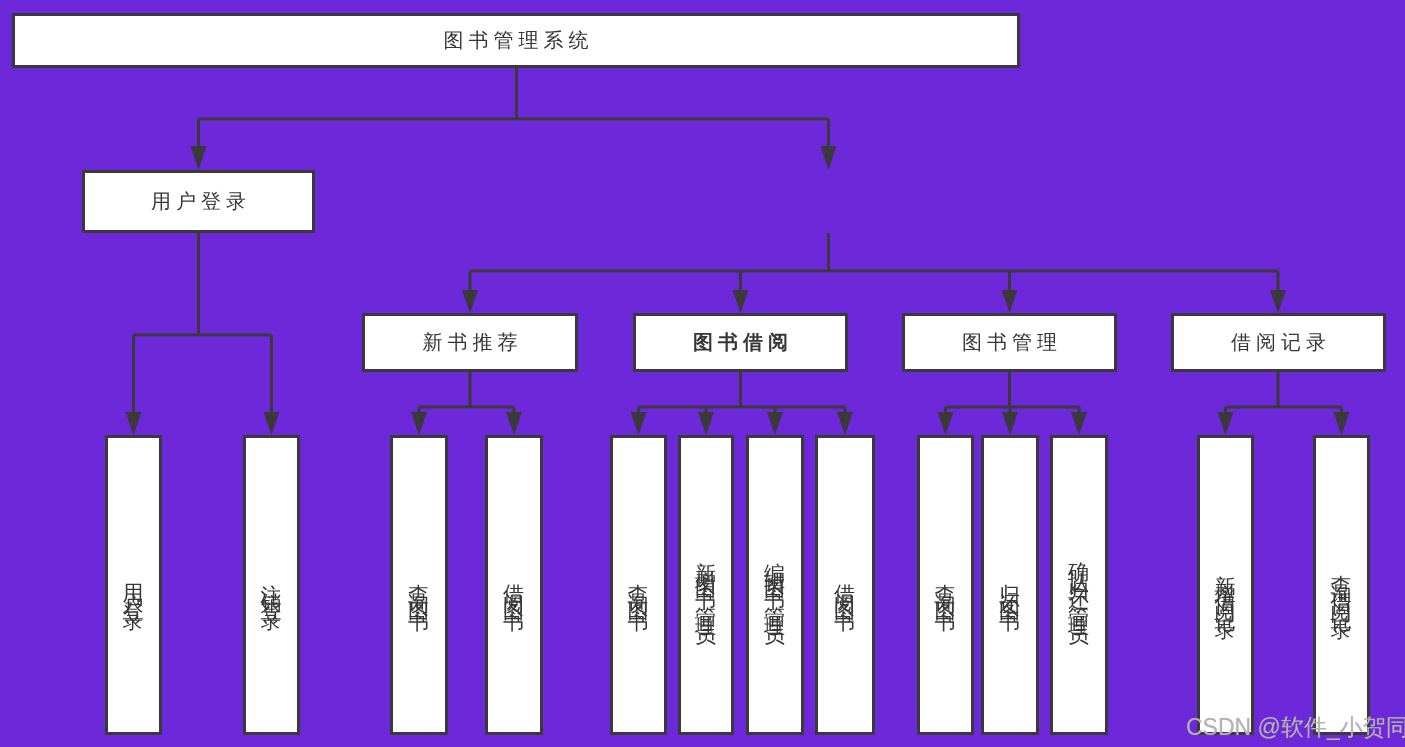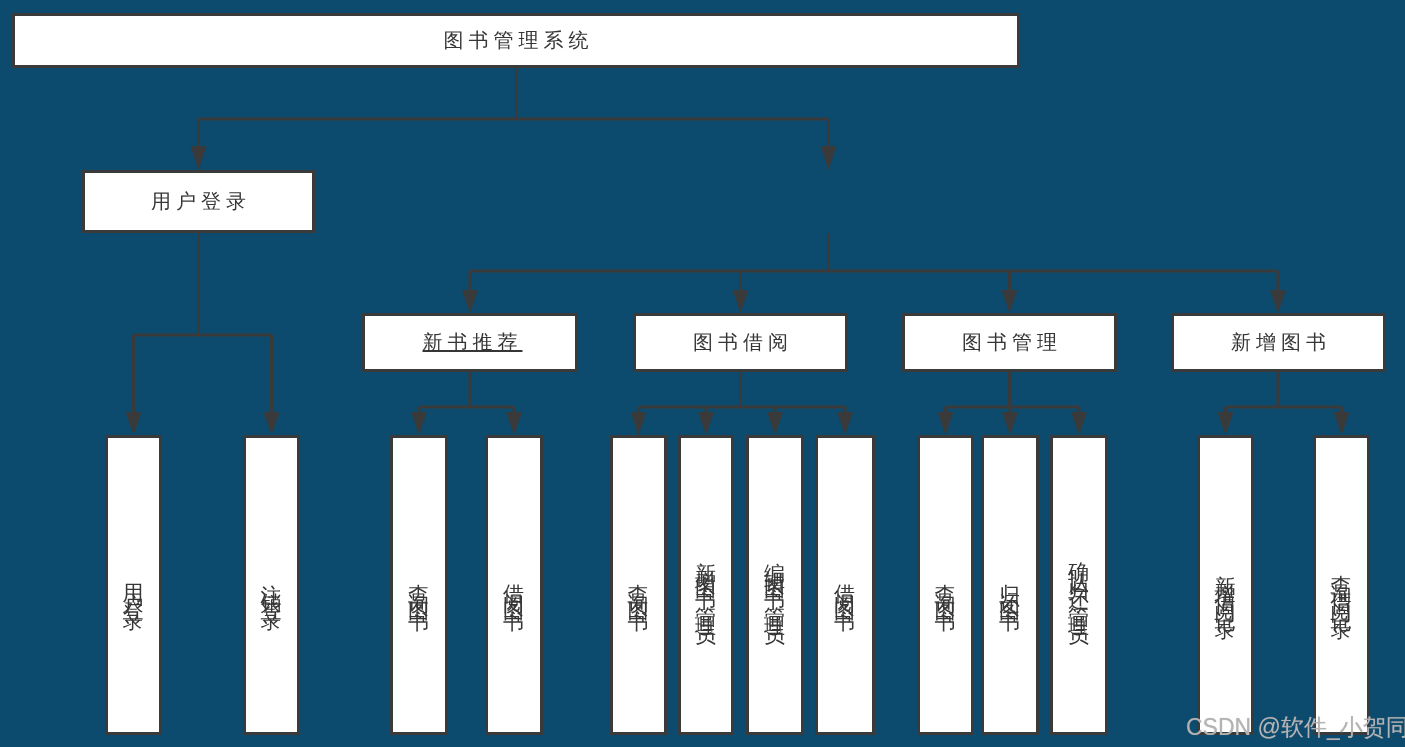--- a/index.html
+++ b/index.html
@@ -1,37 +1,37 @@
 <!DOCTYPE html>
 <html><head>
 <meta charset="utf-8">
 <style>
   html,body { margin:0; padding:0; background:#ffffff; }
   .canvas {
-    position:relative; width:1405px; height:747px; background:#0c4a6e;
+    position:relative; width:1405px; height:747px; background:#6d28d9;
     font-family:"Liberation Sans", sans-serif; overflow:hidden;
   }
   svg.wires { position:absolute; left:0; top:0; width:1405px; height:747px; }
   .node {
     position:absolute; box-sizing:border-box; background:#ffffff;
     border:3px solid #3a3a3a; color:#363636;
     display:flex; align-items:center; justify-content:center;
   }
   .h-node { font-size:20px; letter-spacing:5px; text-indent:5px; white-space:nowrap; }
   .v-node {
     writing-mode:vertical-rl; text-orientation:mixed;
     font-size:21px; letter-spacing:9px; line-height:1;
     top:435px; height:300px;
   }
   
   .p-root        { left:12px;   top:13px;  width:1008px; height:55px; }
   .p-user-login  { left:82px;   top:170px; width:233px;  height:63px; }
   .p-book-mgmt   { left:710px;  top:170px; width:237px;  height:63px; }
-  .p-new-rec     { left:362px;  top:313px; width:216px;  height:59px;text-decoration:underline; }
-  .p-book-borrow { left:633px;  top:313px; width:215px;  height:59px; }
+  .p-new-rec     { left:362px;  top:313px; width:216px;  height:59px; }
+  .p-book-borrow { left:633px;  top:313px; width:215px;  height:59px;font-weight:bold; }
   .p-cur-borrow  { left:902px;  top:313px; width:215px;  height:59px; }
   .p-borrow-rec  { left:1171px; top:313px; width:215px;  height:59px; }
   
   .p-l-user-login { left:105px;  width:57px; }
   .p-l-logout     { left:243px;  width:57px; }
   .p-l-rec-query  { left:390px;  width:58px; }
   .p-l-rec-borrow { left:485px;  width:58px; }
   .p-l-bb-query   { left:610px;  width:57px; }
   .p-l-bb-add     { left:678px;  width:56px; }
   .p-l-bb-edit    { left:746px;  width:58px; }
@@ -92,21 +92,21 @@
     </g>
   </svg>
 
   <div class="node h-node p-root">图书管理系统</div>
 
   <div class="node h-node p-user-login">用户登录</div>
 
   <div class="node h-node p-new-rec">新书推荐</div>
   <div class="node h-node p-book-borrow">图书借阅</div>
   <div class="node h-node p-cur-borrow">图书管理</div>
-  <div class="node h-node p-borrow-rec">新增图书</div>
+  <div class="node h-node p-borrow-rec">借阅记录</div>
 
   <div class="node v-node p-l-user-login">用户登录</div>
   <div class="node v-node p-l-logout">注销登录</div>
   <div class="node v-node p-l-rec-query">查询图书</div>
   <div class="node v-node p-l-rec-borrow">借阅图书</div>
   <div class="node v-node p-l-bb-query">查询图书</div>
   <div class="node v-node p-l-bb-add">新增图书（管理员）</div>
   <div class="node v-node p-l-bb-edit">编辑图书（管理员）</div>
   <div class="node v-node p-l-bb-borrow">借阅图书</div>
   <div class="node v-node p-l-cb-query">查询图书</div>

